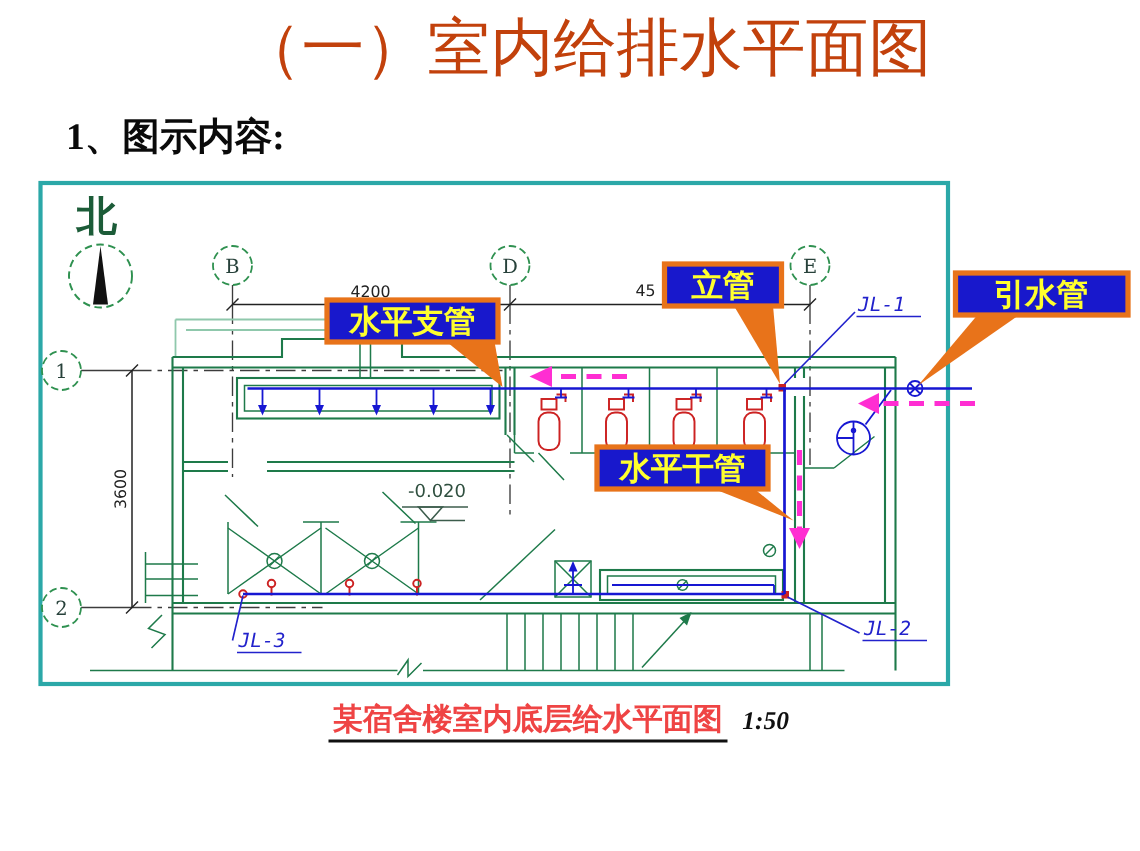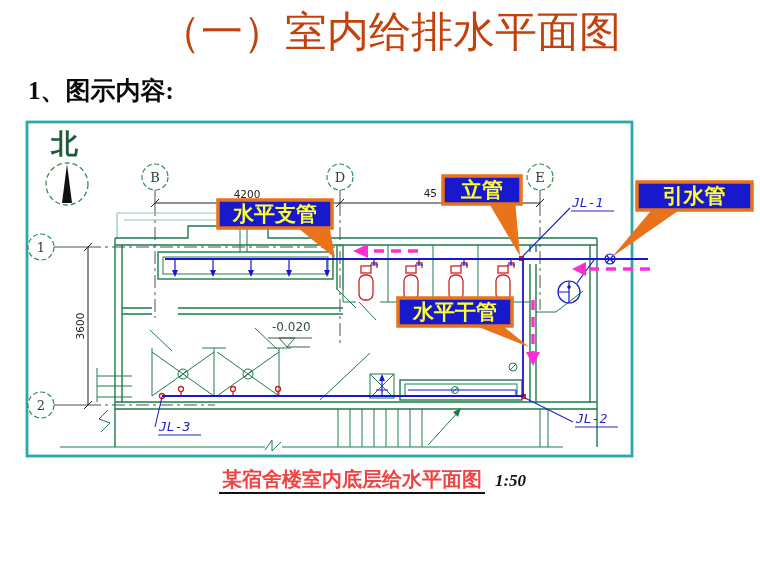--- a/index.html
+++ b/index.html
@@ -6,21 +6,21 @@
     --border-teal:#2ba8a8; --wall-green:#1e7a4a; --wall-light:#8fc8ac;
     --pipe-blue:#1717d2; --fixture-red:#cc2222; --flow-magenta:#ff2ed2;
     --callout-fill:#1818cc; --callout-border:#e8731a; --callout-text:#ffff2e;
     --label-blue:#2222cc; --dim-gray:#3c3c3c; --compass-green:#1c5c38;
   }
   html,body{margin:0;padding:0;background:#ffffff;}
   .stage{position:relative;width:760px;height:567px;background:#fff;overflow:hidden;
          font-family:"Liberation Serif","DejaVu Serif",serif;}
   .title{position:absolute;top:4px;left:0;width:100%;text-align:center;
          font-size:42px;color:#c2410c;white-space:nowrap;padding-left:10px;}
-  .subtitle{position:absolute;top:74px;left:28px;font-size:25px;font-weight:bold;color:#0a0a0a;}
+  .subtitle{position:absolute;top:74px;left:44px;font-size:25px;font-weight:bold;color:#0a0a0a;}
   .caption-wrap{position:absolute;top:466px;left:0;width:745px;text-align:center;white-space:nowrap;}
   .caption-cn{font-size:20px;font-weight:bold;color:#ef4444;
               border-bottom:2.5px solid #101010;padding:0 3px 2px 3px;}
   .caption-scale{font-size:17px;font-weight:bold;font-style:italic;color:#101010;margin-left:10px;}
   svg{position:absolute;left:0;top:0;}
 
   .frame{stroke:var(--border-teal);stroke-width:2.8;fill:#fff;}
   .wall{stroke:var(--wall-green);stroke-width:1.4;fill:none;}
   .wall-thin{stroke:var(--wall-green);stroke-width:1;fill:none;}
   .wall-light{stroke:var(--wall-light);stroke-width:1.2;fill:none;}

